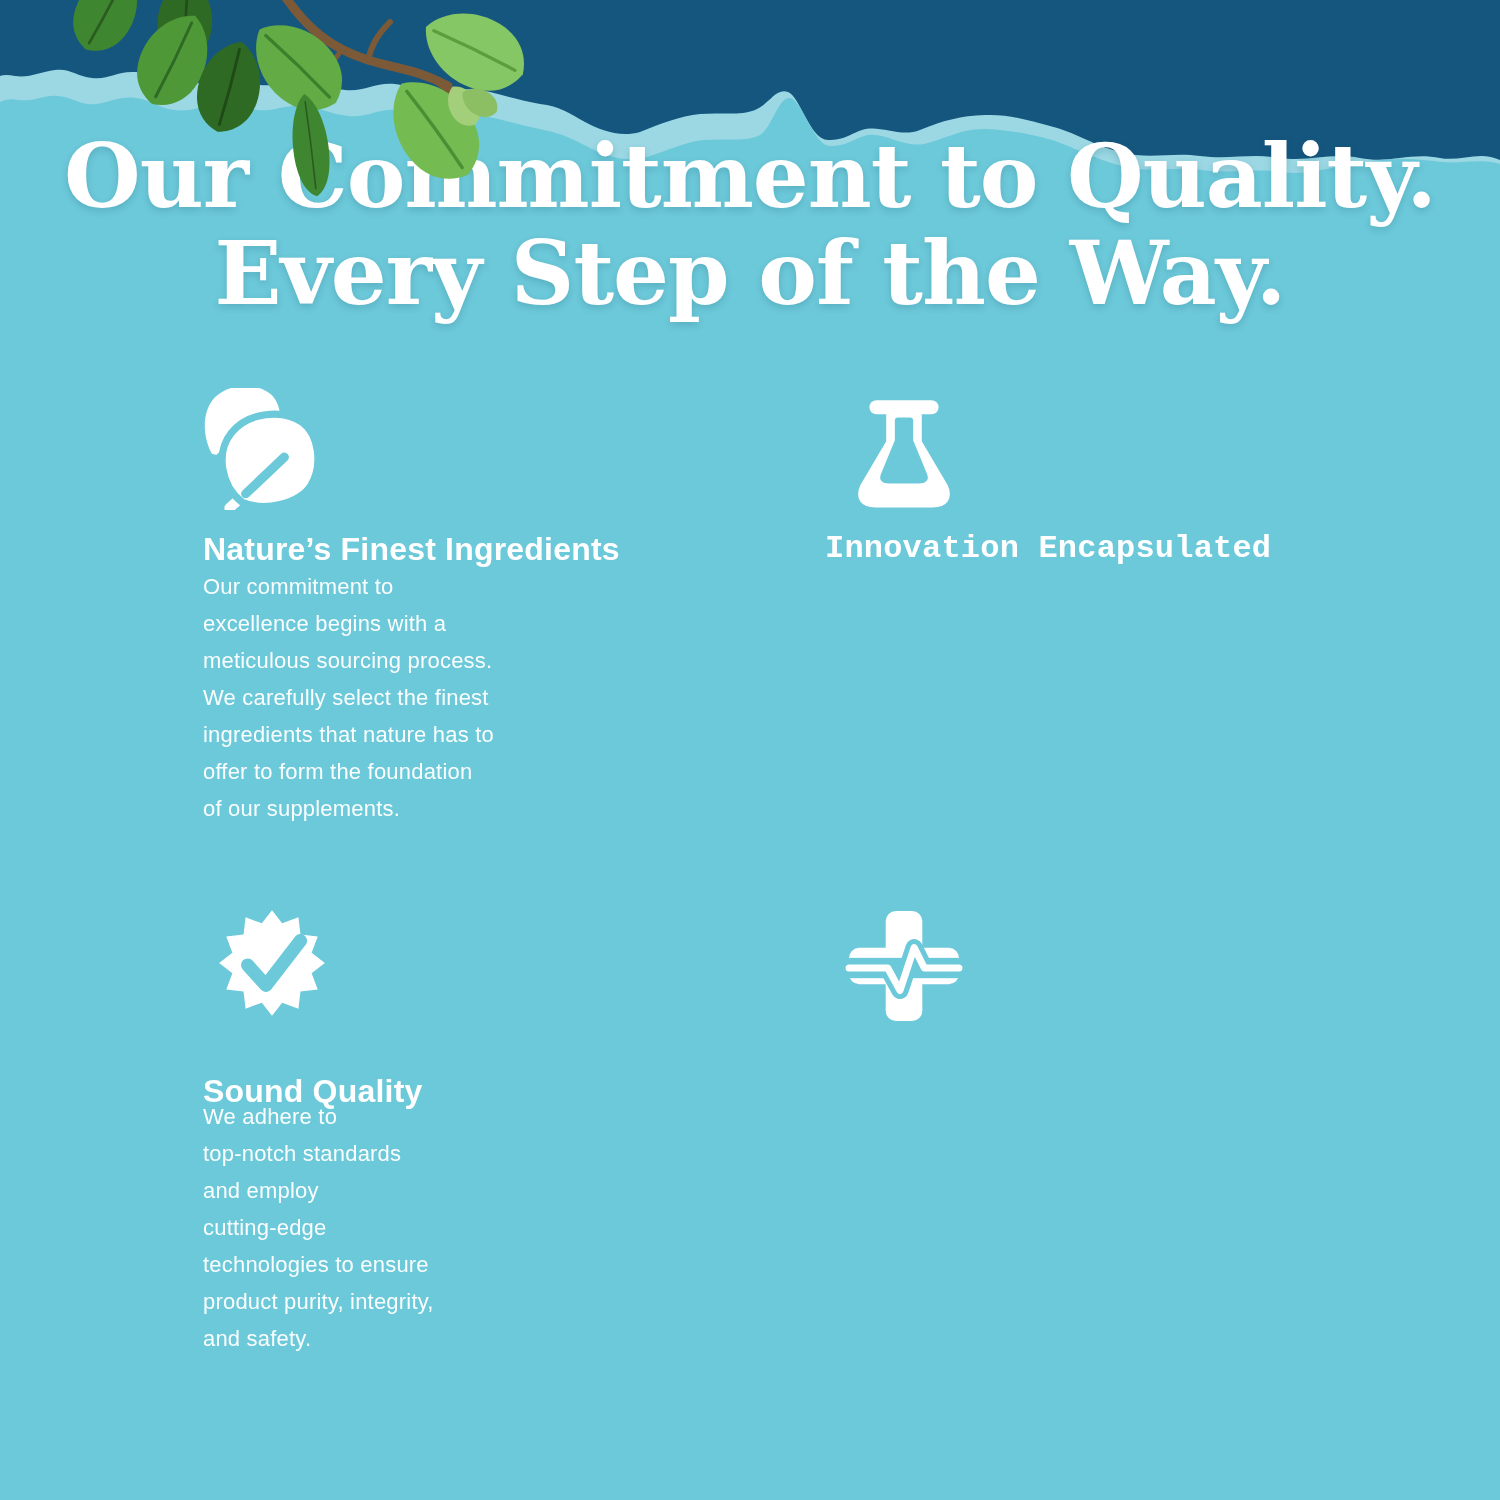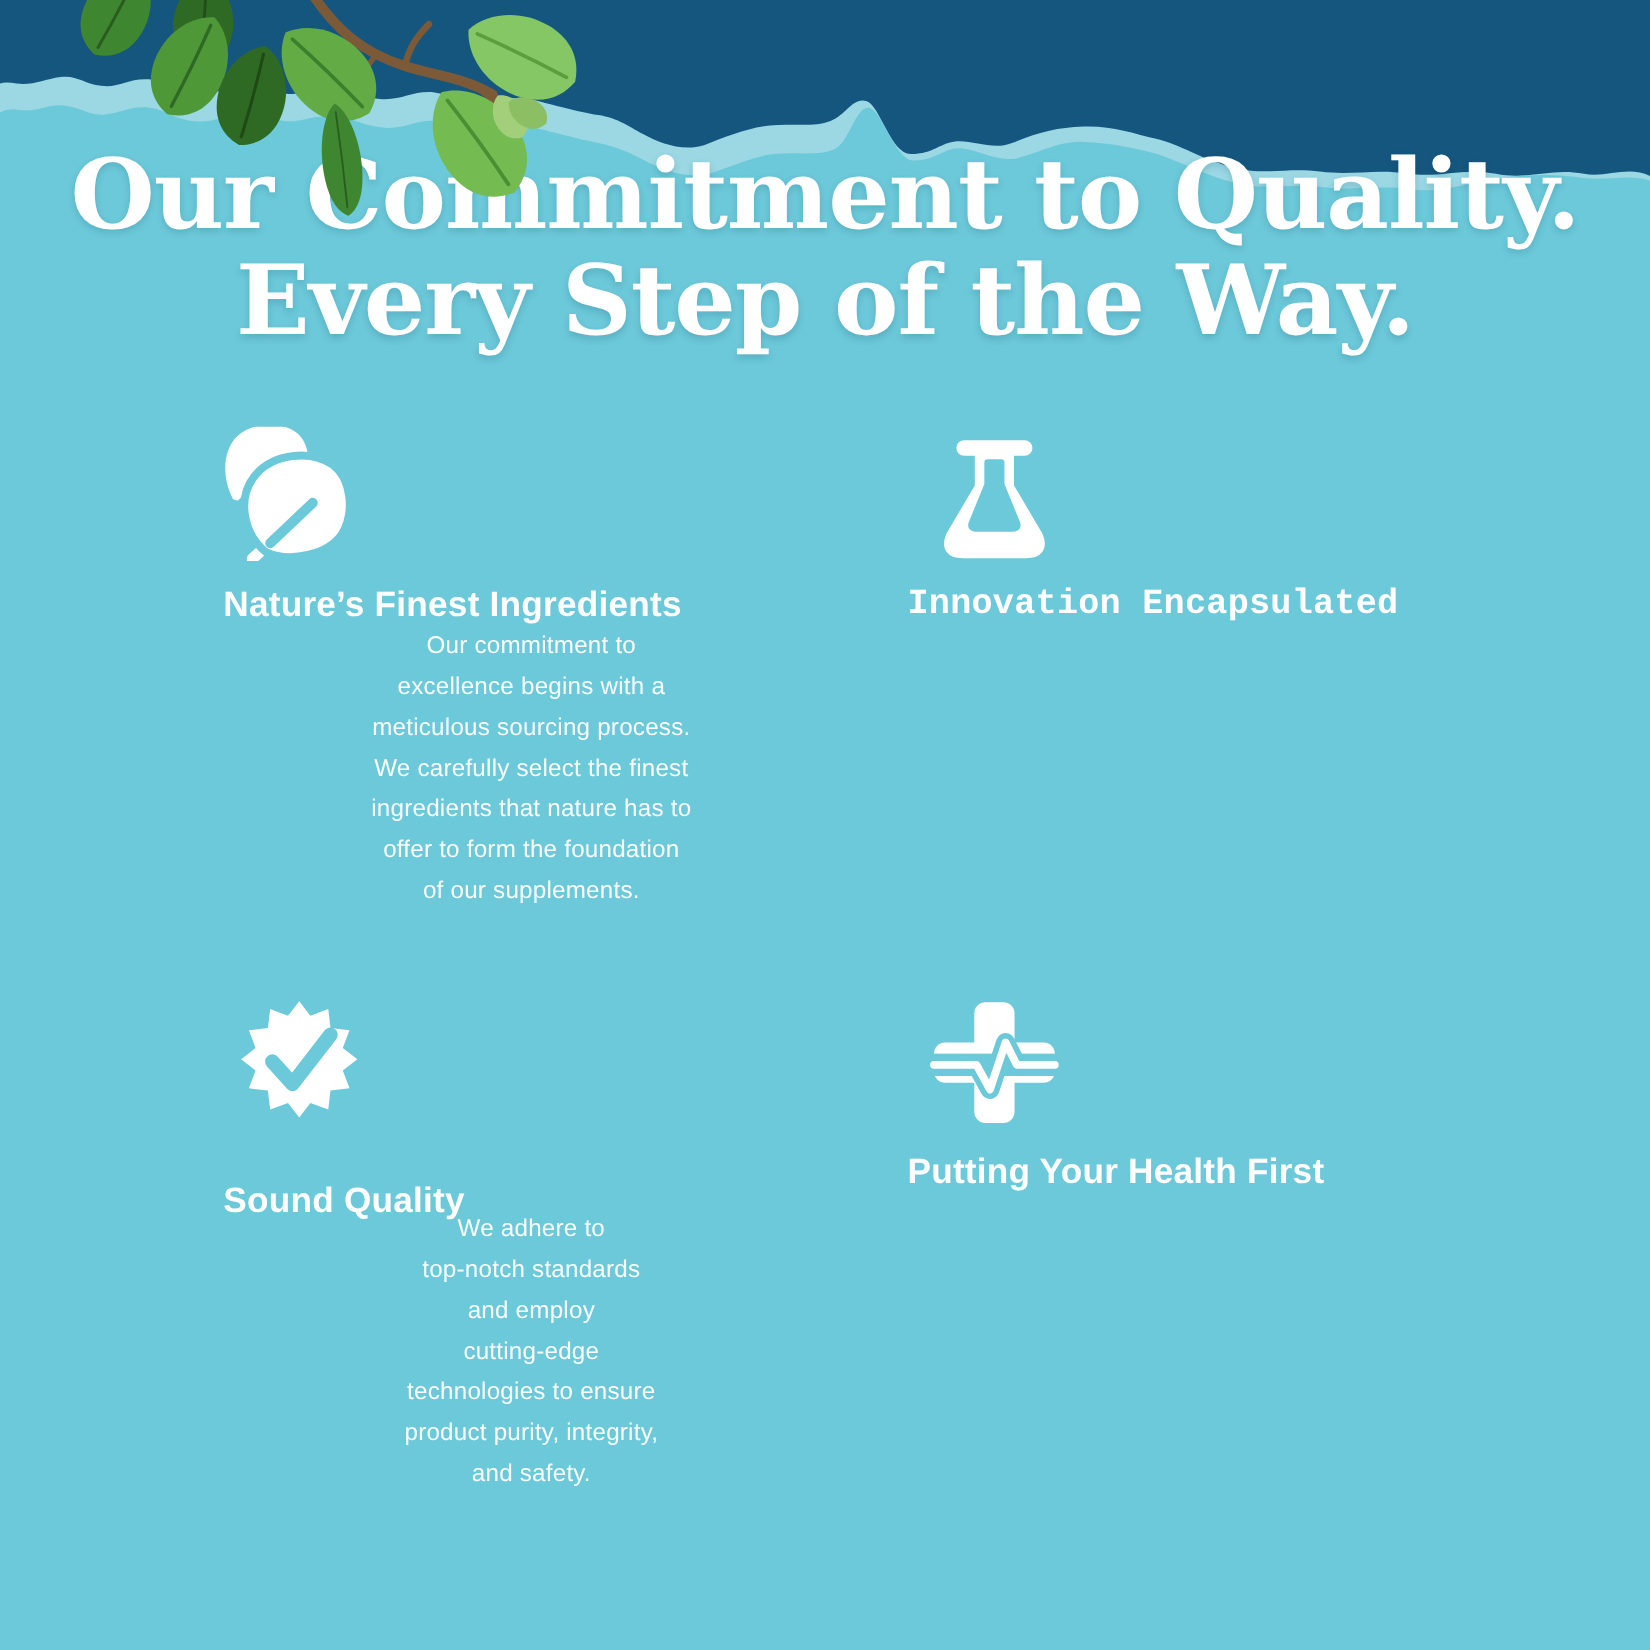--- a/index.html
+++ b/index.html
@@ -11,21 +11,21 @@
   svg{display:block;}
   .bg-band{position:absolute;top:0;left:0;z-index:1;}
   .branch{position:absolute;top:0;left:0;z-index:3;pointer-events:none;}
   .title{
     position:absolute;top:128px;left:0;width:1500px;z-index:2;
     text-align:center;color:#ffffff;
     font-family:"DejaVu Serif","Liberation Serif",serif;
     font-weight:700;font-size:88px;line-height:97px;letter-spacing:-1px;
     text-shadow:0 3px 7px rgba(10,70,95,.20);
   }
-  .sec{position:absolute;z-index:2;color:#ffffff;text-align:center;}
+  .sec{position:absolute;z-index:2;color:#ffffff;}
   .sec .icon{position:absolute;top:0;left:0;}
   .sec h3{
     position:absolute;margin:0;font-size:32px;line-height:38px;font-weight:700;
     letter-spacing:.2px;white-space:nowrap;
   }
   .sec p{
     position:absolute;margin:0;font-size:22px;line-height:37px;font-weight:400;
     letter-spacing:.2px;color:rgba(255,255,255,.97);white-space:pre-line;width:560px;
   }
   #sec-ingredients{left:203px;top:388px;width:640px;height:440px;}
@@ -188,16 +188,15 @@
   <div class="sec" id="sec-health">
     <svg class="icon" width="122" height="122" viewBox="0 0 120 120">
       <g fill="#ffffff">
         <rect x="42" y="6" width="36" height="108" rx="10"></rect>
         <rect x="6" y="42" width="108" height="36" rx="10"></rect>
       </g>
       <rect x="6" y="52" width="108" height="20" fill="#6cc9d9"></rect>
       <path fill="none" stroke="#6cc9d9" stroke-width="17" stroke-linecap="round" stroke-linejoin="round" d="M6,62 H44 L56,84 L70,42 L80,62 H114"></path>
       <path fill="none" stroke="#ffffff" stroke-width="7" stroke-linecap="round" stroke-linejoin="round" d="M6,62 H44 L56,84 L70,42 L80,62 H114"></path>
     </svg>
-    <h3>Putting Your Health First</h3>
   </div>
 
 </div>
 
 </body></html>

